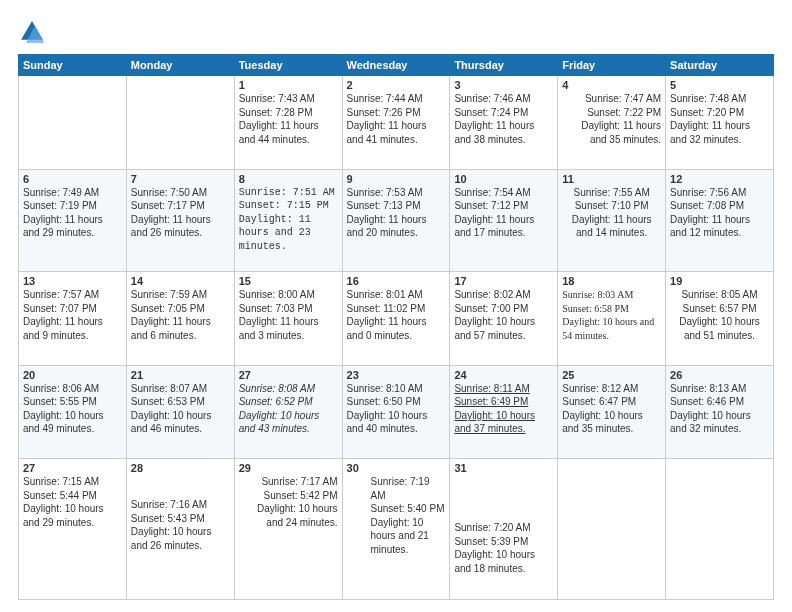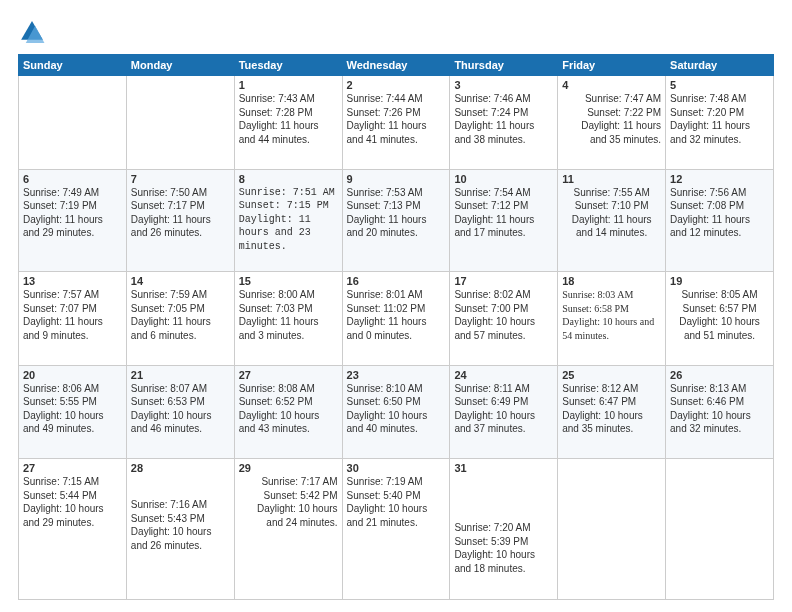--- a/index.html
+++ b/index.html
@@ -266,33 +266,33 @@
 Daylight: 10 hours and 49 minutes.</div>
           </td>
           <td>
             <span class="day-num">21</span>
             <div class="day-info" style="white-space: pre-line;">Sunrise: 8:07 AM
 Sunset: 6:53 PM
 Daylight: 10 hours and 46 minutes.</div>
           </td>
           <td>
             <span class="day-num">27</span>
-            <div class="day-info" style="white-space: pre-line;">Sunrise: 8:08 AM
+            <div class="day-info" style="white-space: pre-line; font-style: italic;">Sunrise: 8:08 AM
 Sunset: 6:52 PM
 Daylight: 10 hours and 43 minutes.</div>
           </td>
           <td>
             <span class="day-num">23</span>
             <div class="day-info" style="white-space: pre-line;">Sunrise: 8:10 AM
 Sunset: 6:50 PM
 Daylight: 10 hours and 40 minutes.</div>
           </td>
           <td>
             <span class="day-num">24</span>
-            <div class="day-info" style="white-space: pre-line;">Sunrise: 8:11 AM
+            <div class="day-info" style="white-space: pre-line; text-decoration: underline;">Sunrise: 8:11 AM
 Sunset: 6:49 PM
 Daylight: 10 hours and 37 minutes.</div>
           </td>
           <td>
             <span class="day-num">25</span>
             <div class="day-info" style="white-space: pre-line;">Sunrise: 8:12 AM
 Sunset: 6:47 PM
 Daylight: 10 hours and 35 minutes.</div>
           </td>
           <td>
@@ -316,21 +316,21 @@
 Daylight: 10 hours and 26 minutes.</div>
           </td>
           <td>
             <span class="day-num">29</span>
             <div class="day-info" style="white-space: pre-line; text-align: right;">Sunrise: 7:17 AM
 Sunset: 5:42 PM
 Daylight: 10 hours and 24 minutes.</div>
           </td>
           <td>
             <span class="day-num">30</span>
-            <div class="day-info" style="white-space: pre-line;">Sunrise: 7:19 AM
+            <div class="day-info" style="white-space: pre-line; margin-left: 24px;">Sunrise: 7:19 AM
 Sunset: 5:40 PM
 Daylight: 10 hours and 21 minutes.</div>
           </td>
           <td>
             <span class="day-num">31</span>
             <div class="day-info" style="white-space: pre-line; margin-top: 47px;">Sunrise: 7:20 AM
 Sunset: 5:39 PM
 Daylight: 10 hours and 18 minutes.</div>
           </td>
           <td class="empty-cell"></td>

